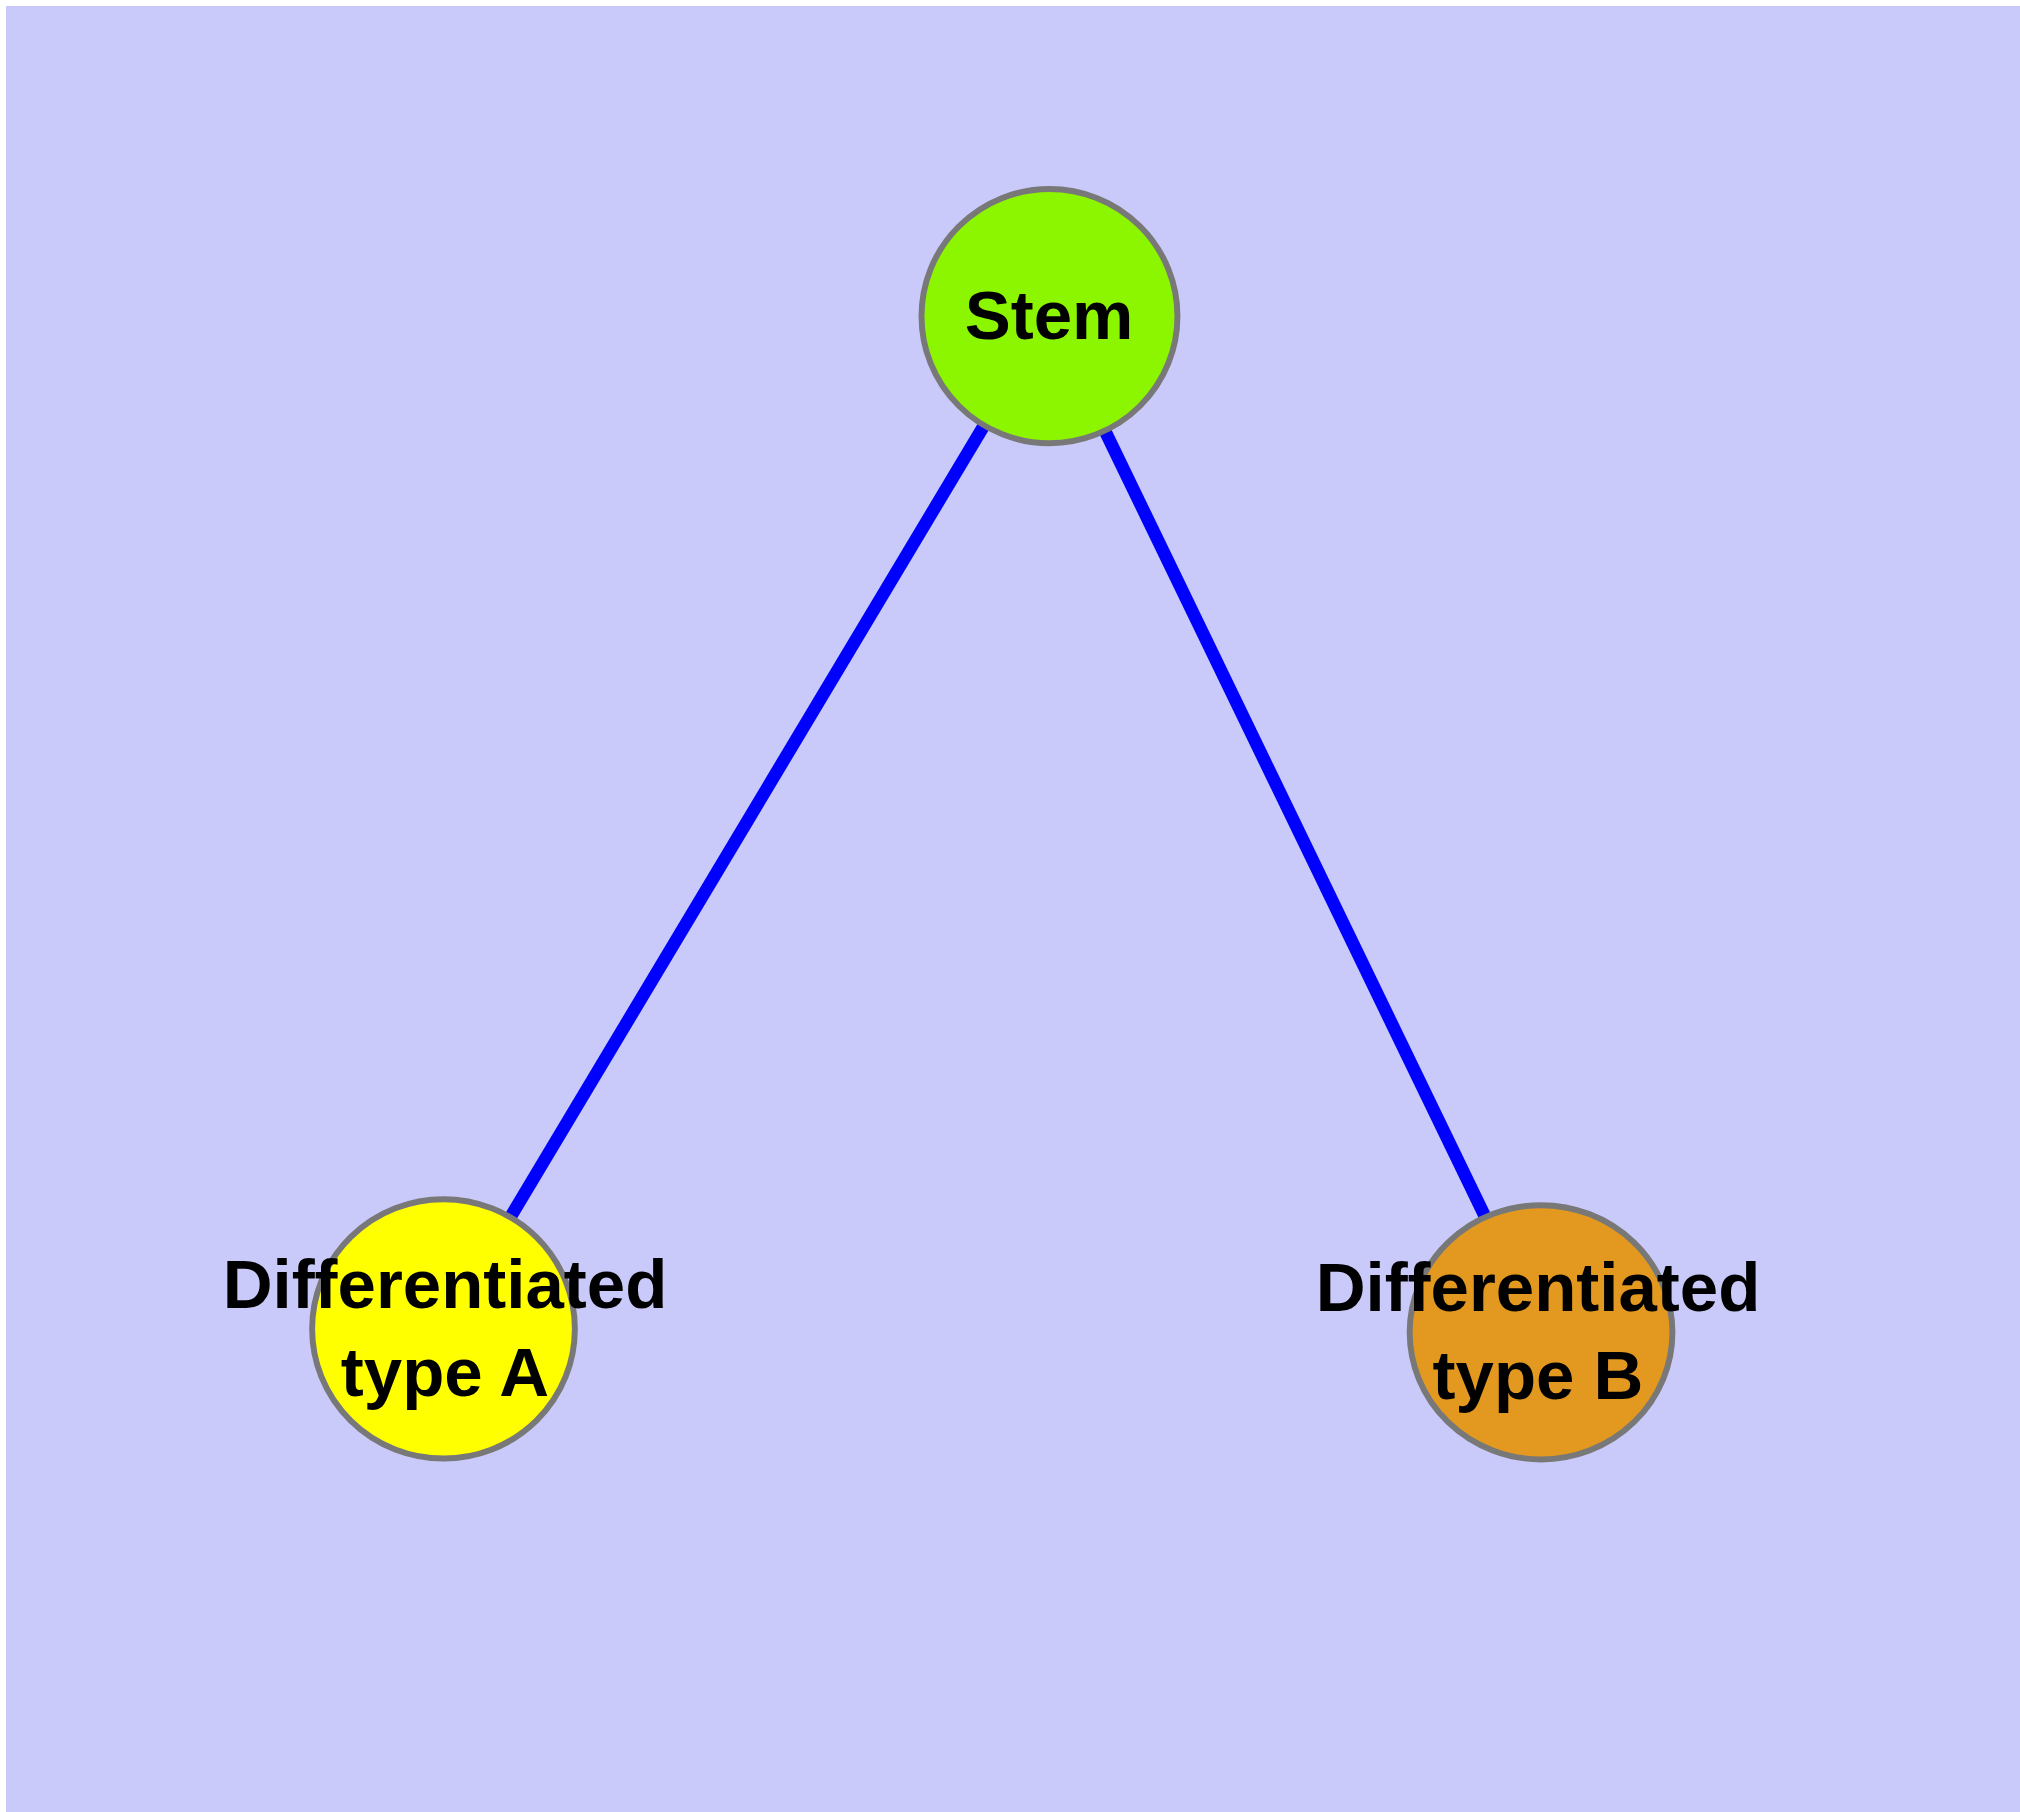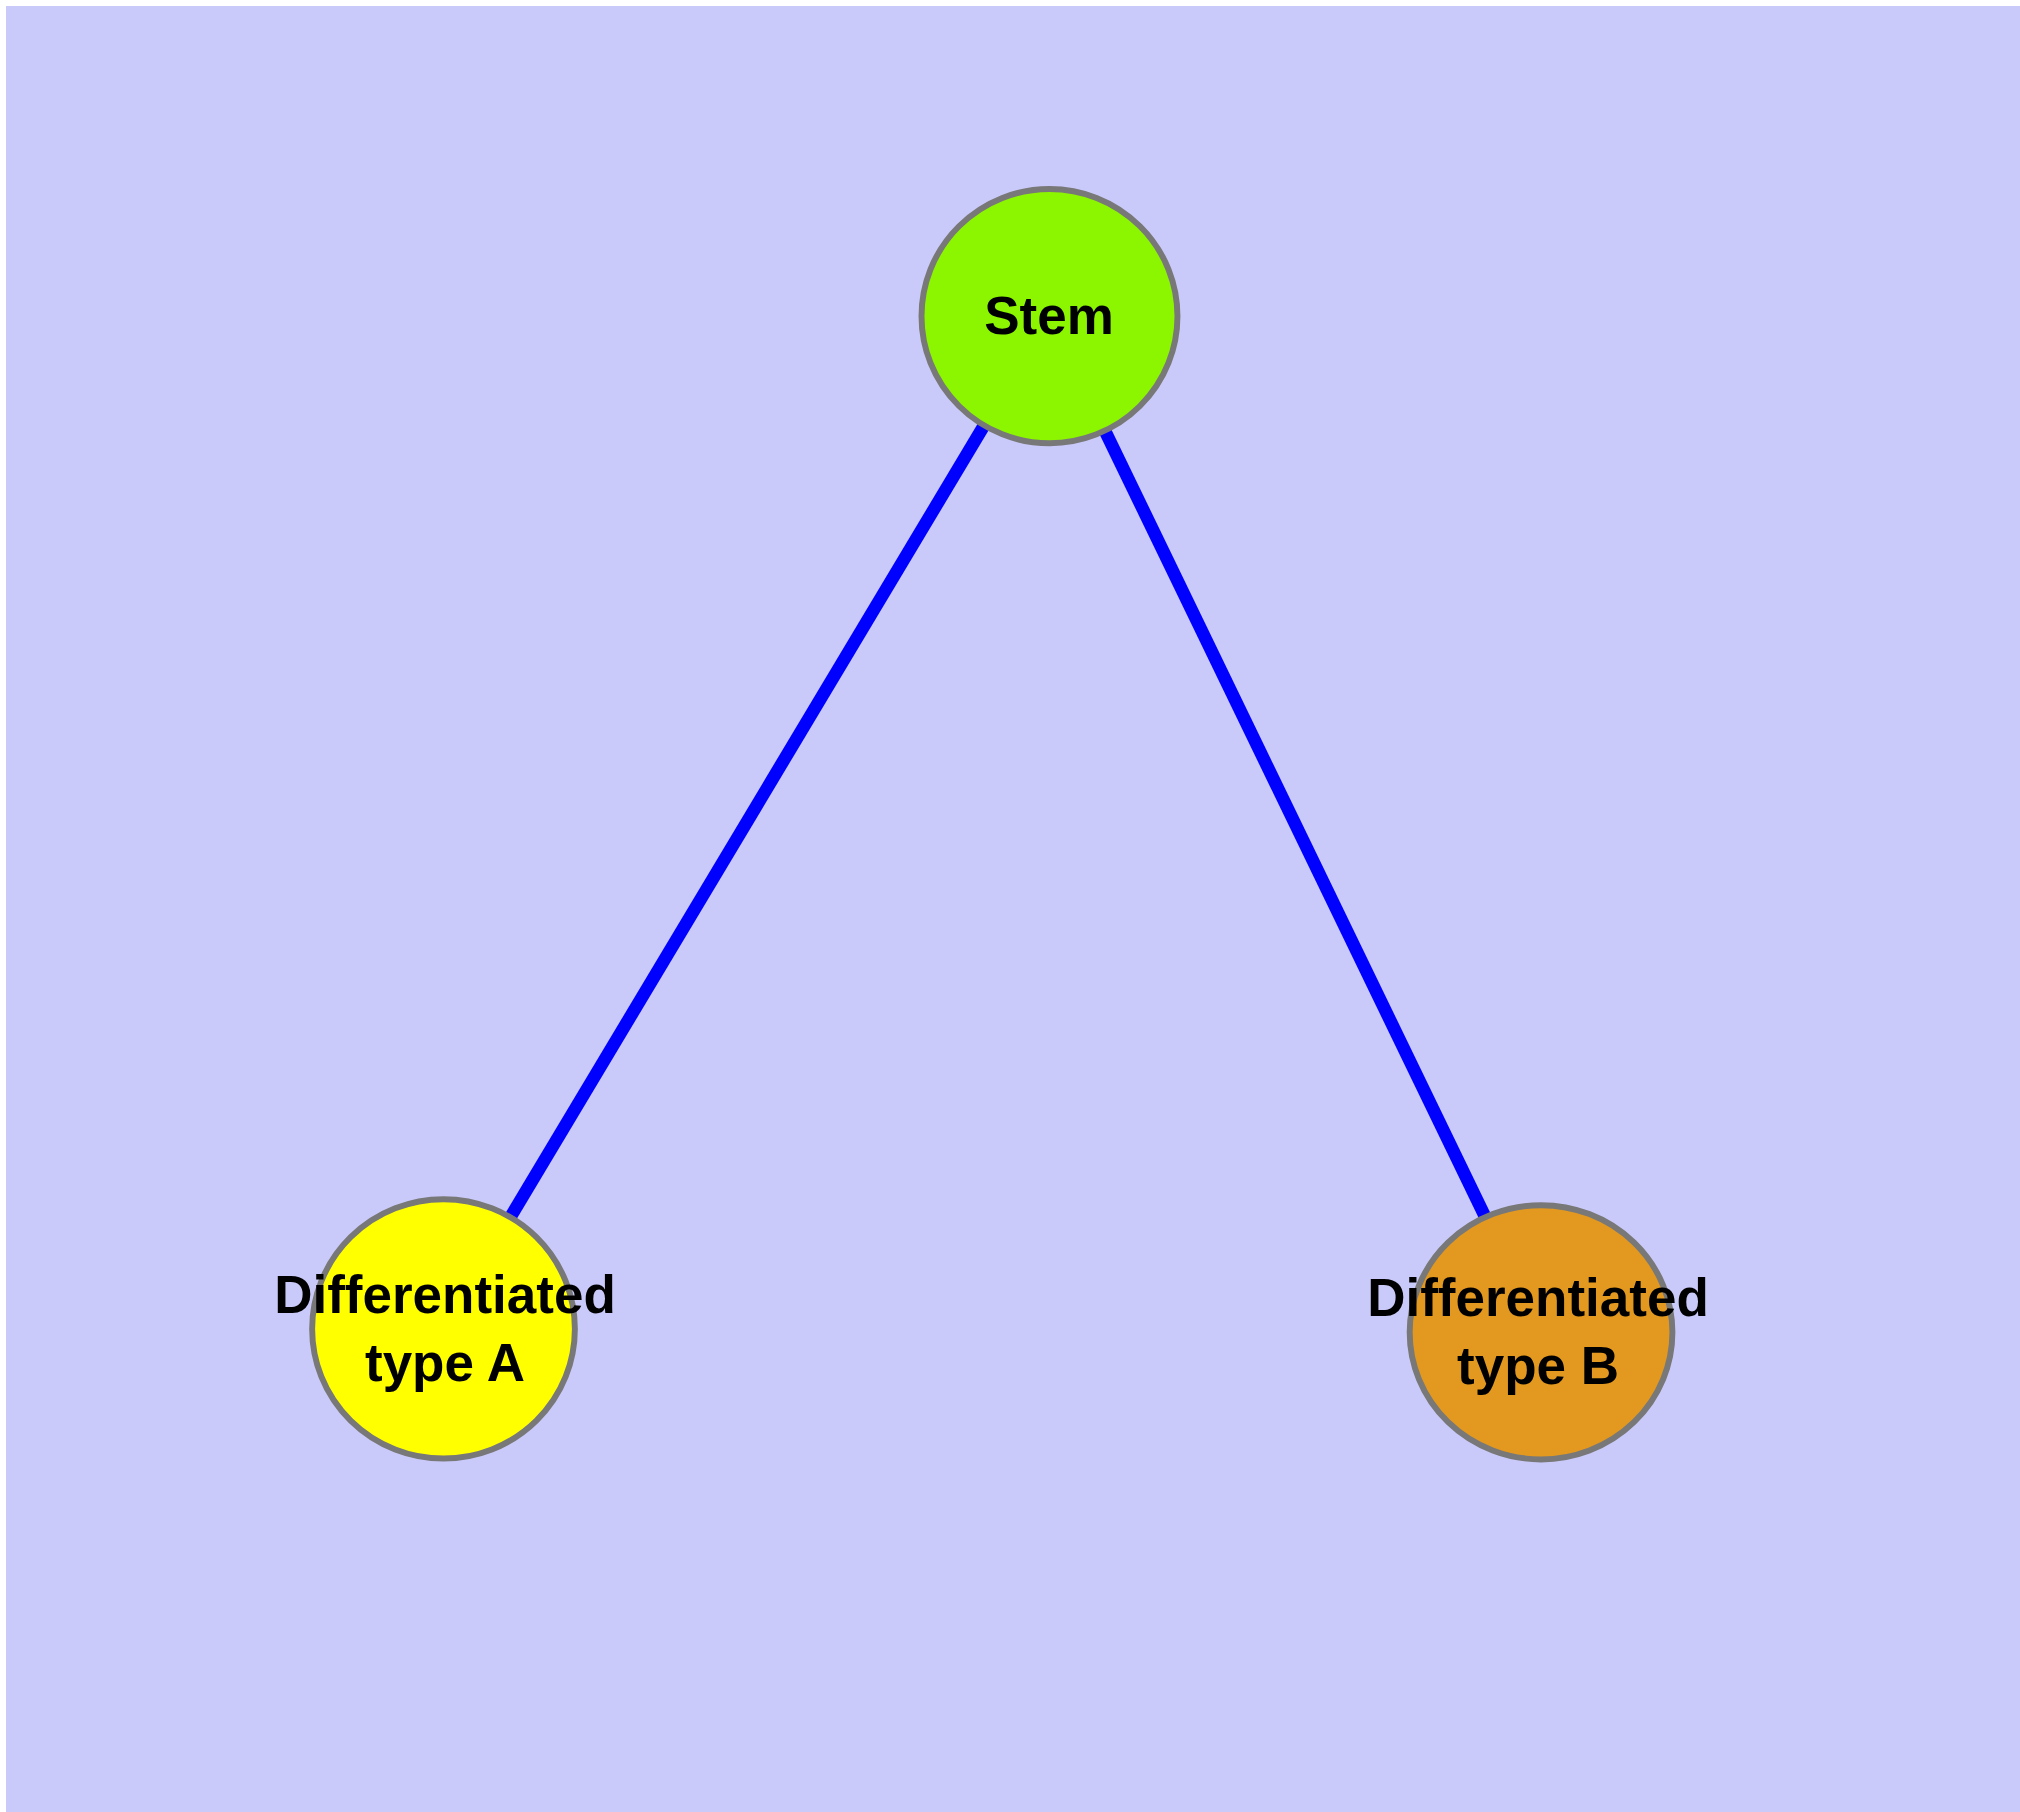--- a/index.html
+++ b/index.html
@@ -36,21 +36,21 @@
     stroke-linecap: butt;
   }
   .node-ellipse {
     stroke: #787878;
     stroke-width: 7;
   }
   .node-label {
     position: absolute;
     transform: translate(-50%, -50%);
     color: #000000;
-    font-size: 53px;
+    font-size: 69px;
     font-weight: 700;
     line-height: 1.28;
     text-align: center;
     white-space: pre-line;
     letter-spacing: 0px;
   }
 </style>
 </head>
 <body>
 

